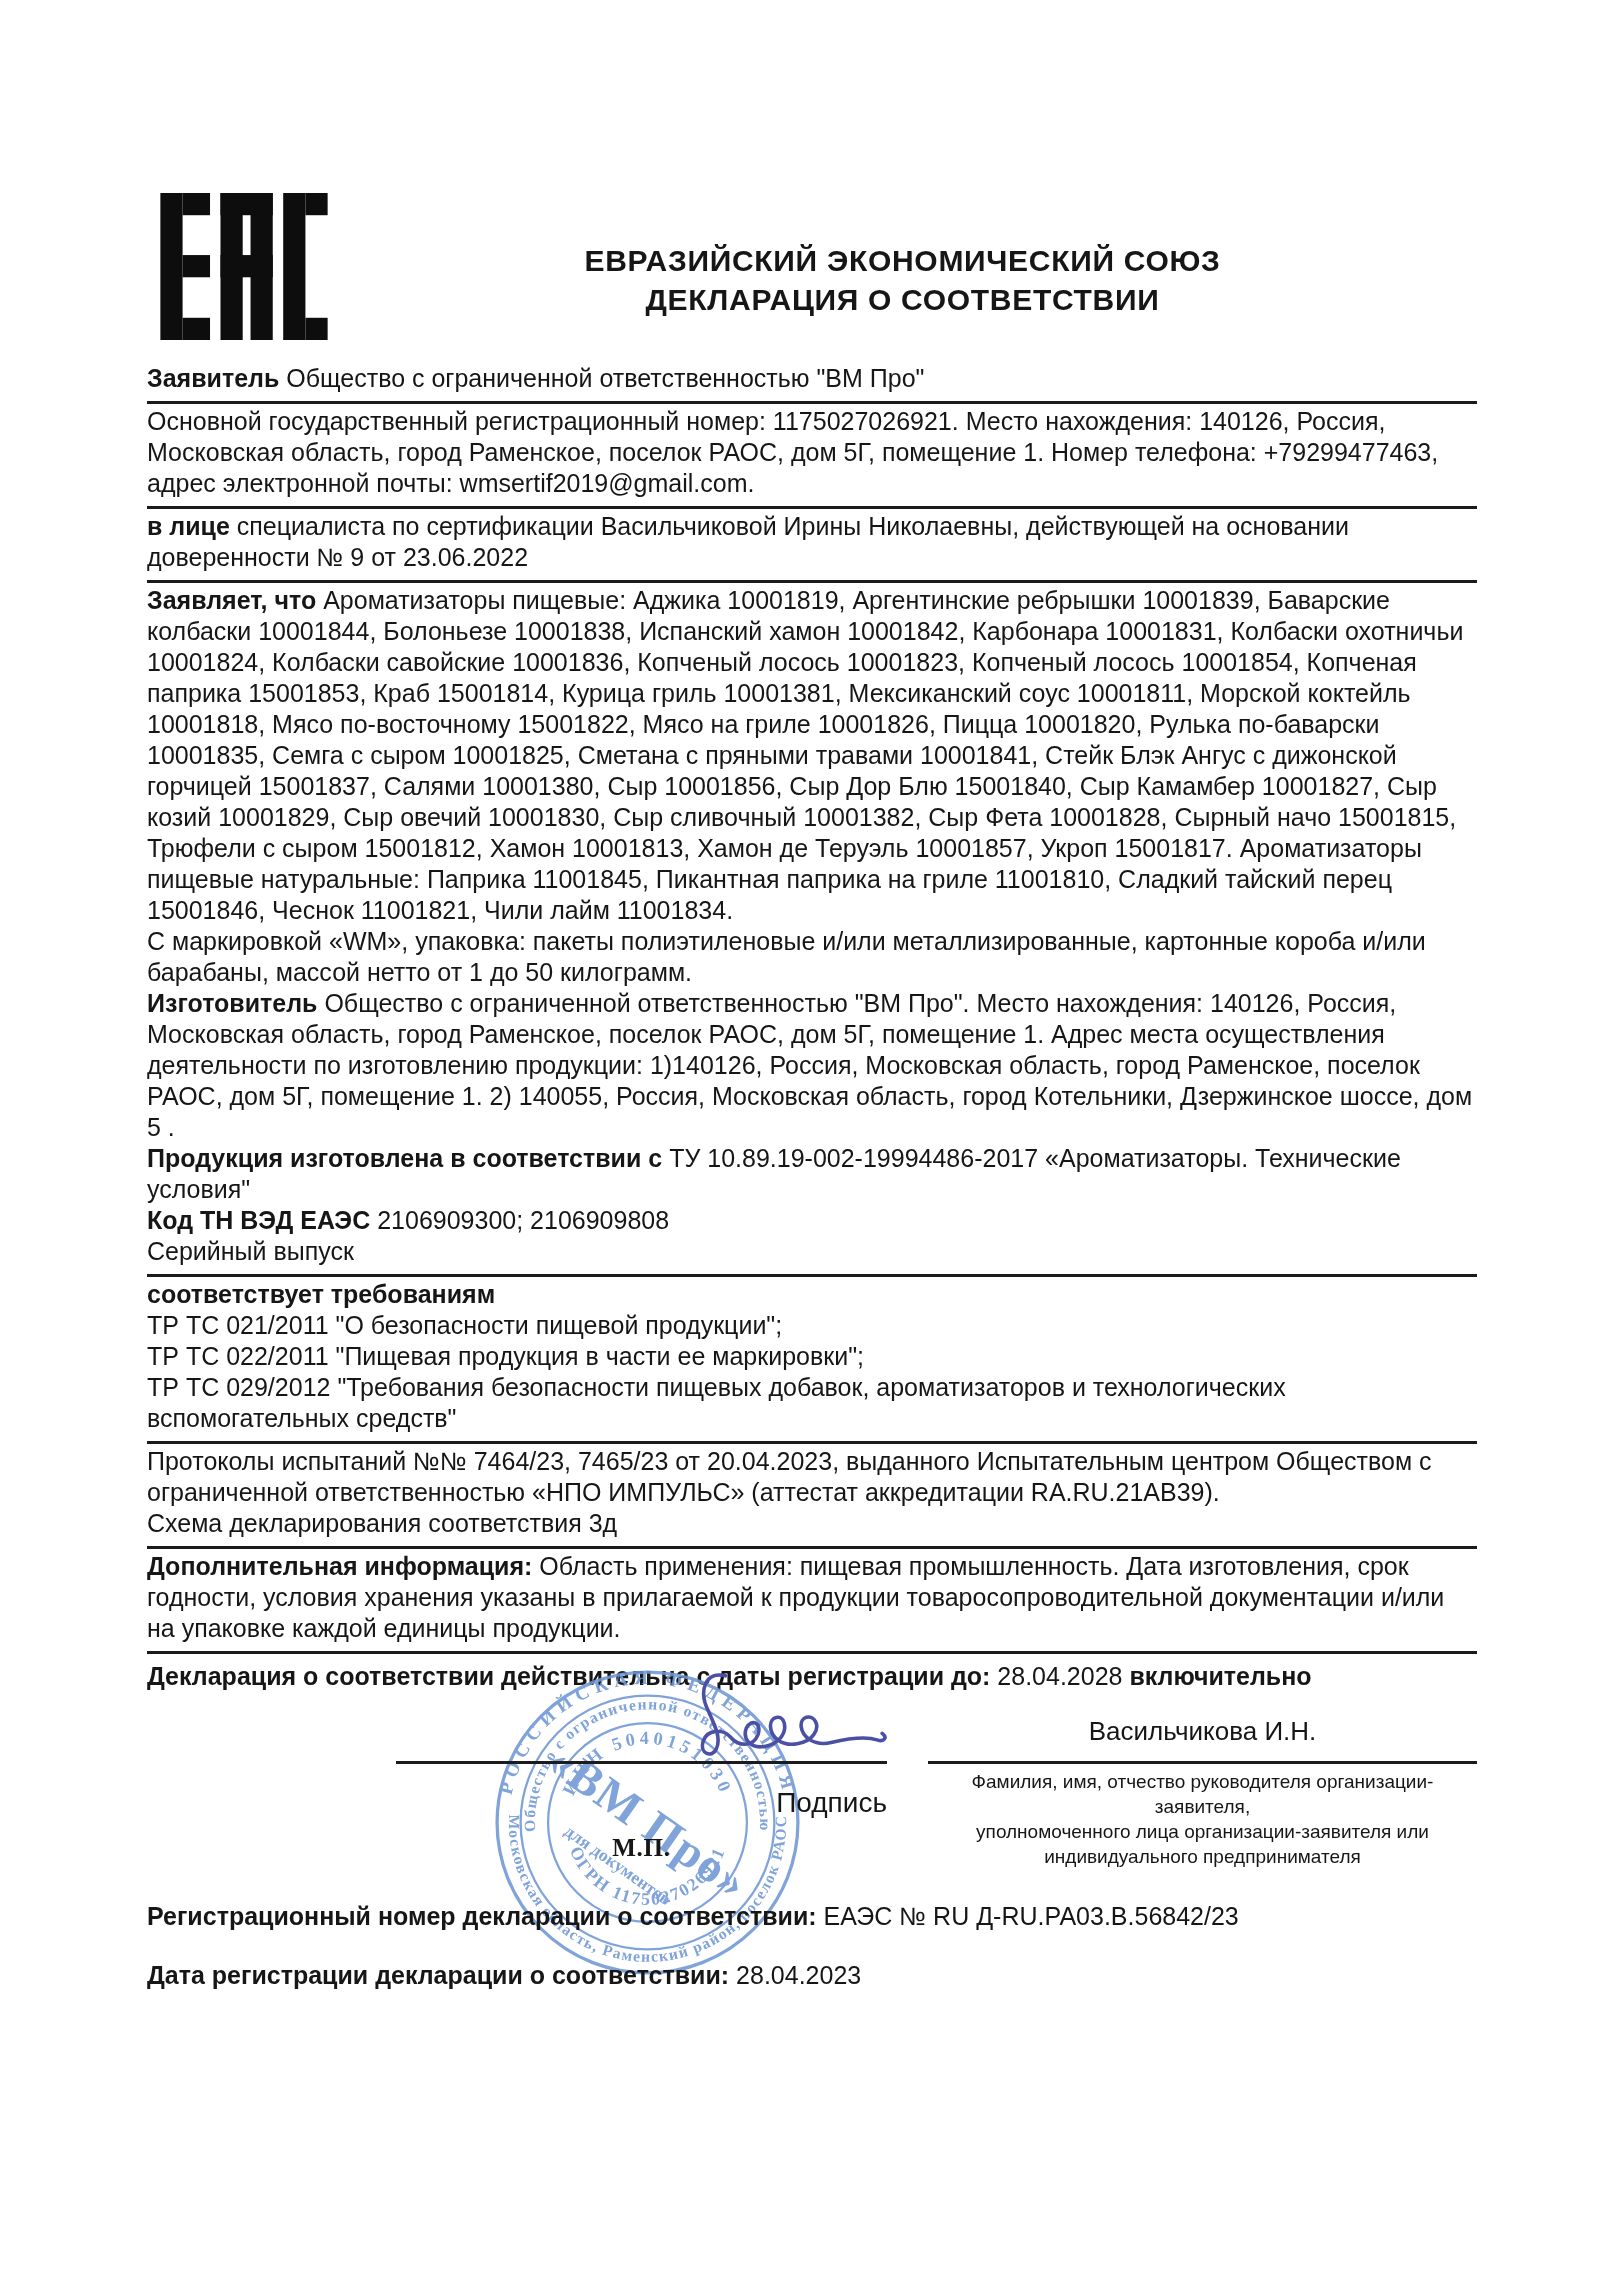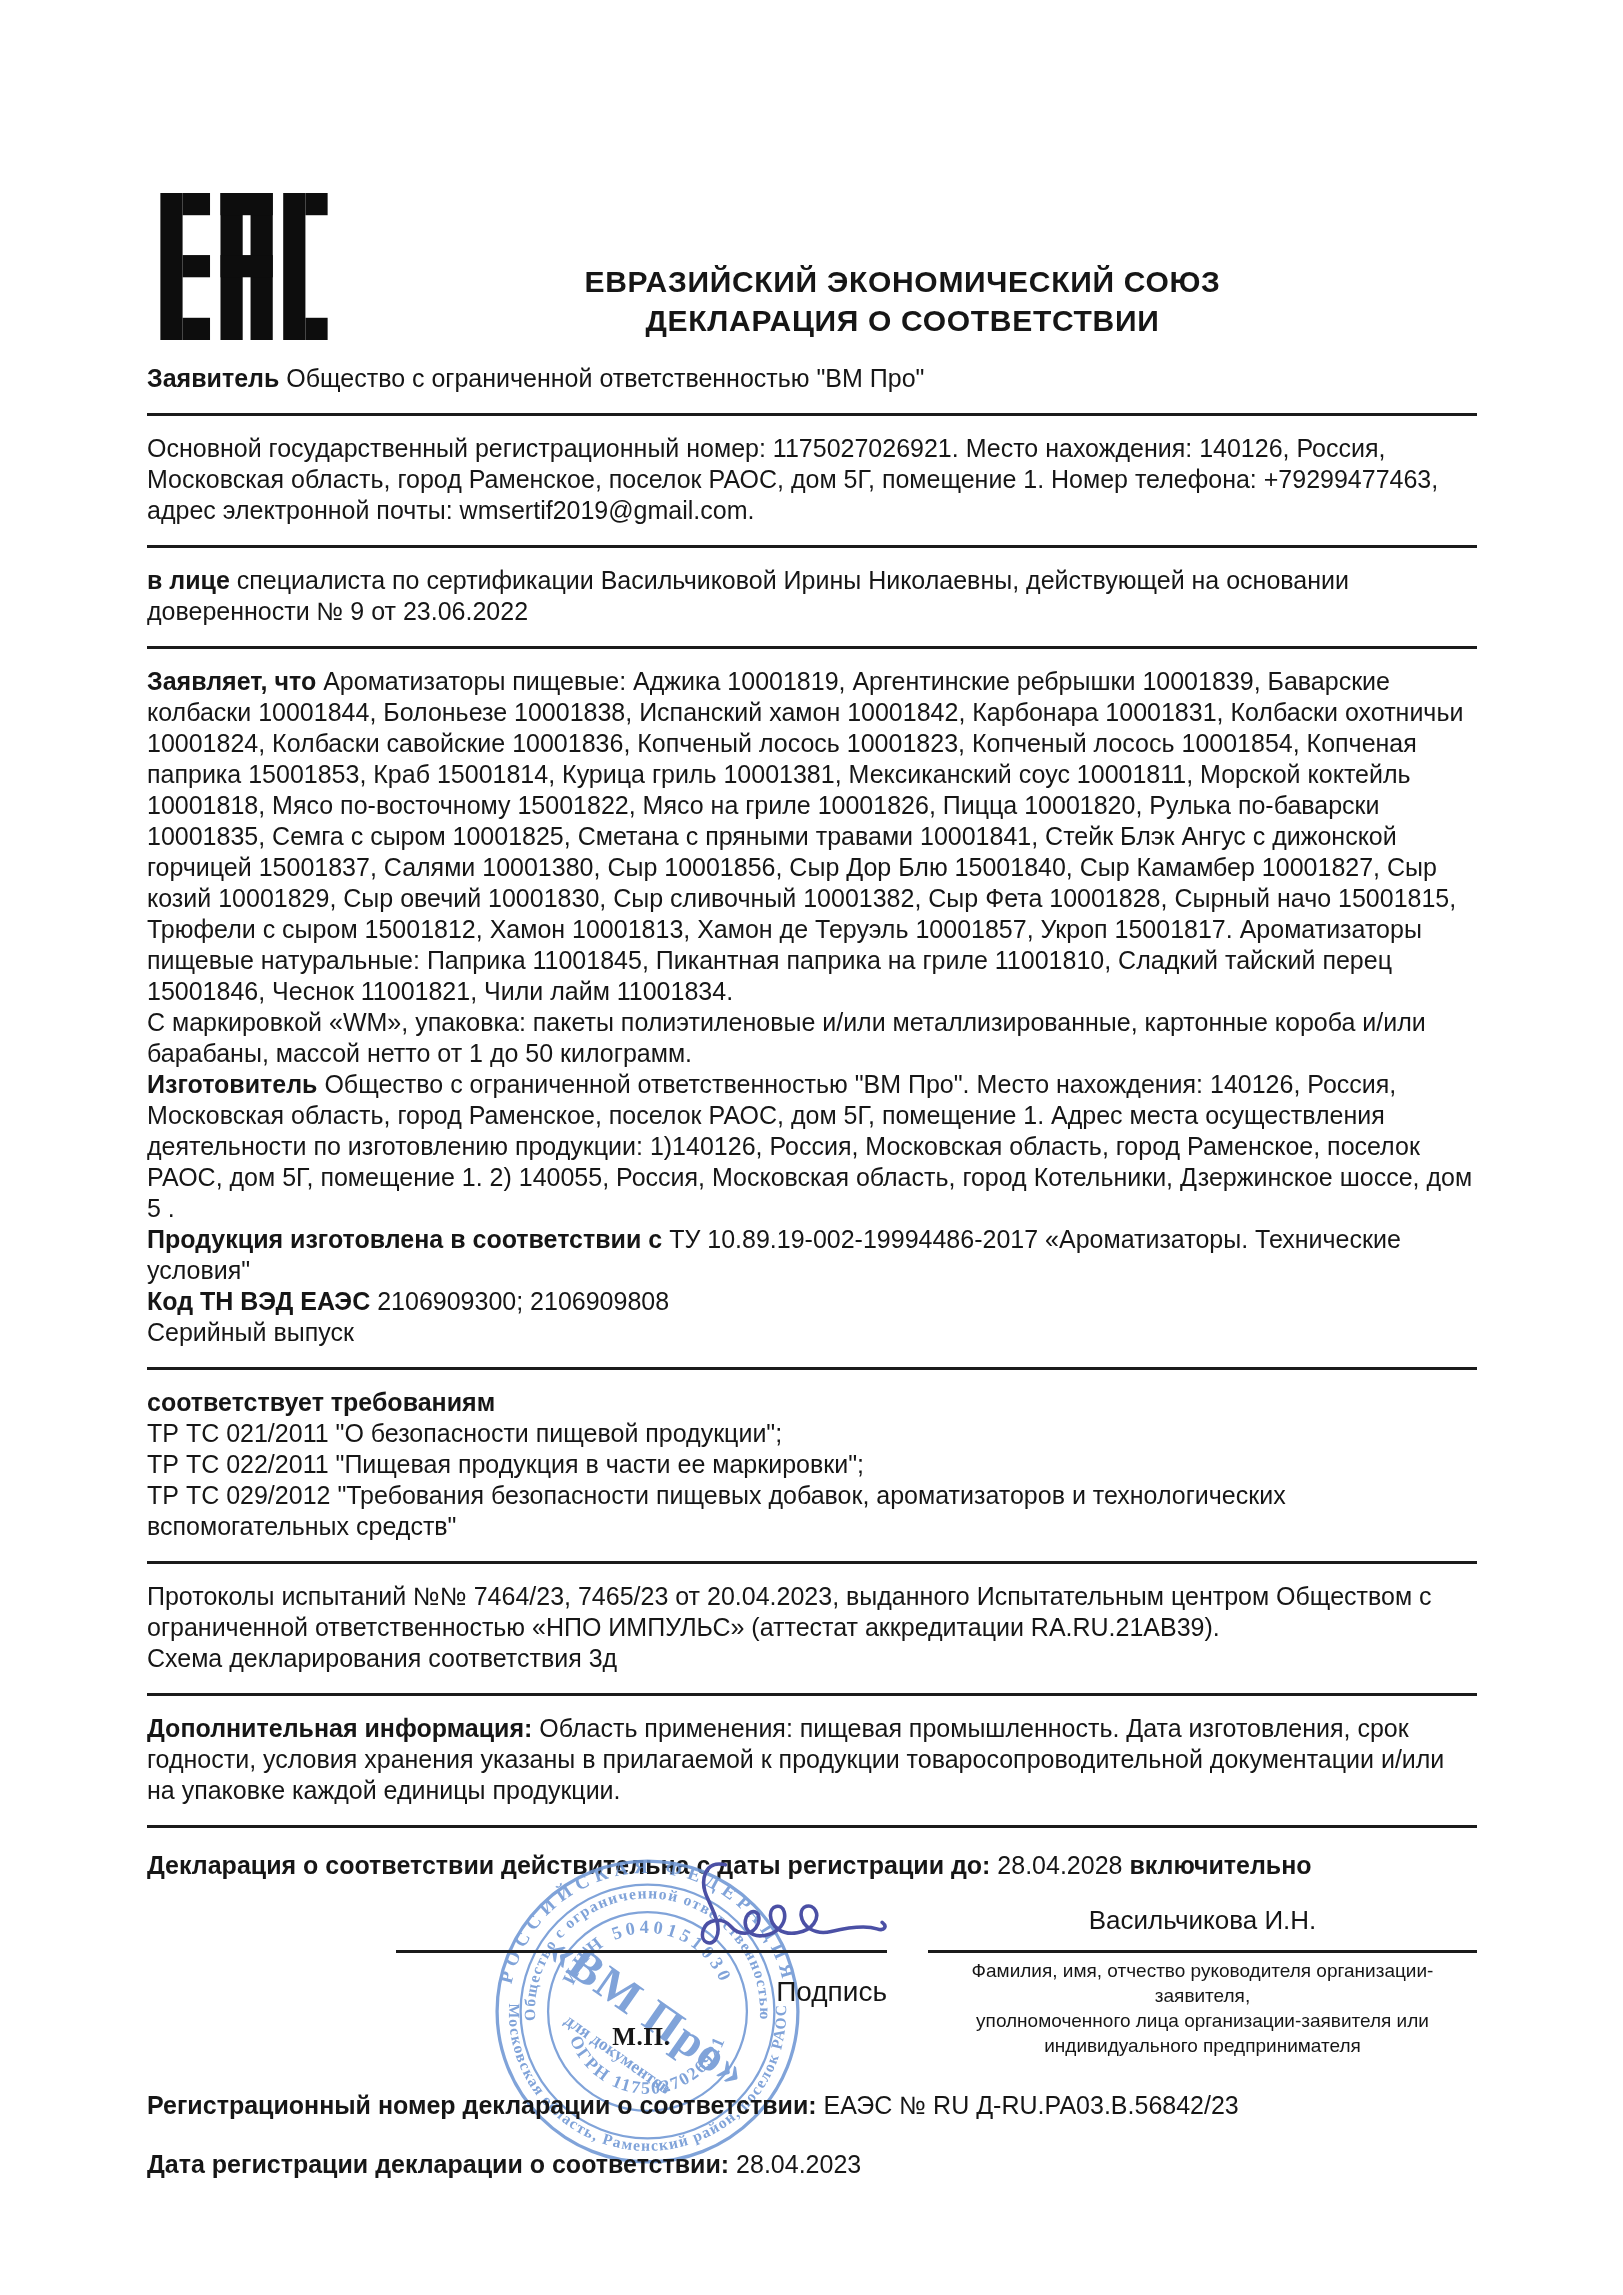--- a/index.html
+++ b/index.html
@@ -6,27 +6,27 @@
   .page {
     position:relative;
     width:1624px; height:2295px;
     margin:0 auto;
     background:#ffffff;
     font-family:"Liberation Sans", sans-serif;
     color:#161616;
     overflow:hidden;
   }
   
-  .header { display:flex; align-items:flex-end; margin:193px 147px 0 160px; }
+  .header { display:flex; align-items:center; margin:193px 147px 0 160px; }
   .eac-logo { width:168px; height:147px; flex:0 0 auto; }
   .titles { flex:1; text-align:center; font-weight:bold; font-size:30px; line-height:39px; padding-top:27.5px; letter-spacing:0.7px; }
   
   .content { margin:23px 147px 0 147px; font-size:25px; line-height:31px; }
   .content p { margin:0; }
-  .content p.ruled { border-bottom:3.3px solid #1b1b1b; padding-bottom:19px; margin-bottom:17px; }
+  .content p.ruled { border-bottom:3.3px solid #1b1b1b; padding-bottom:7px; margin-bottom:2px; }
   b { font-weight:bold; }
   
   .sig-area { position:relative; margin:0 147px; height:547px; font-size:25px; }
   .validity { position:absolute; left:0; top:6px; margin:0; font-weight:bold; }
   .validity .date { font-weight:normal; }
   .sig-line { position:absolute; height:3.3px; background:#1b1b1b; top:105px; }
   .line-left  { left:249px;  width:491px; }
   .line-right { left:781px; width:549px; }
   .sig-name   { position:absolute; left:781px; width:549px; top:60px; text-align:center; font-size:26px; }
   .sign-label { position:absolute; left:249px; width:491px; top:131px; text-align:right; font-size:28px; }

